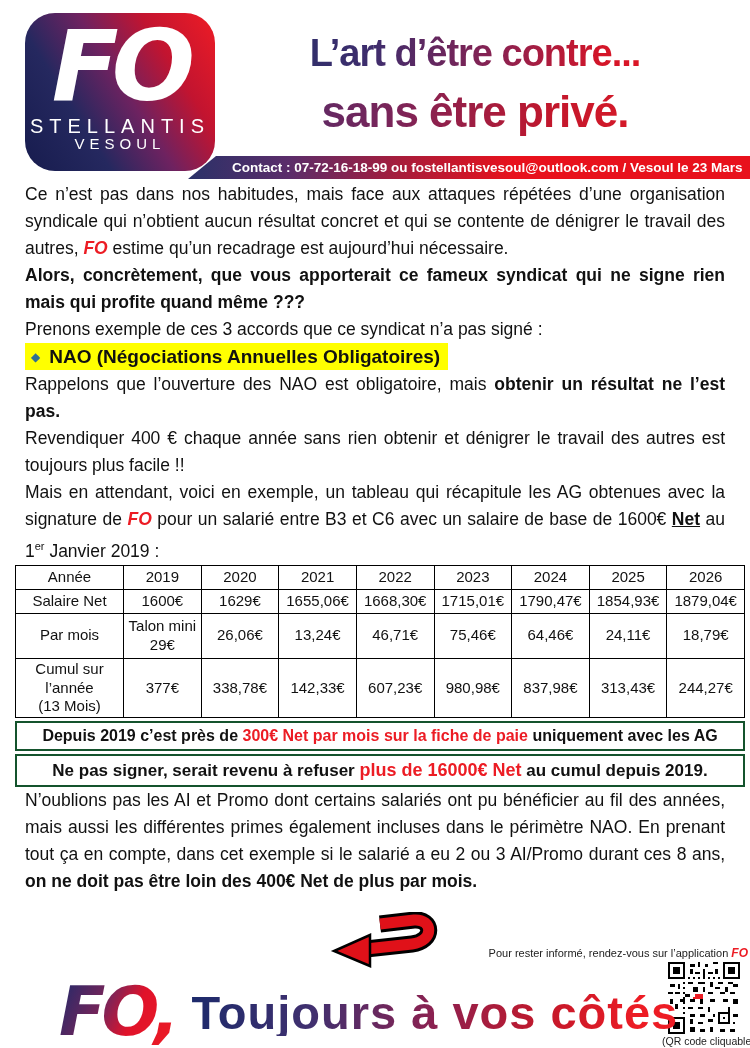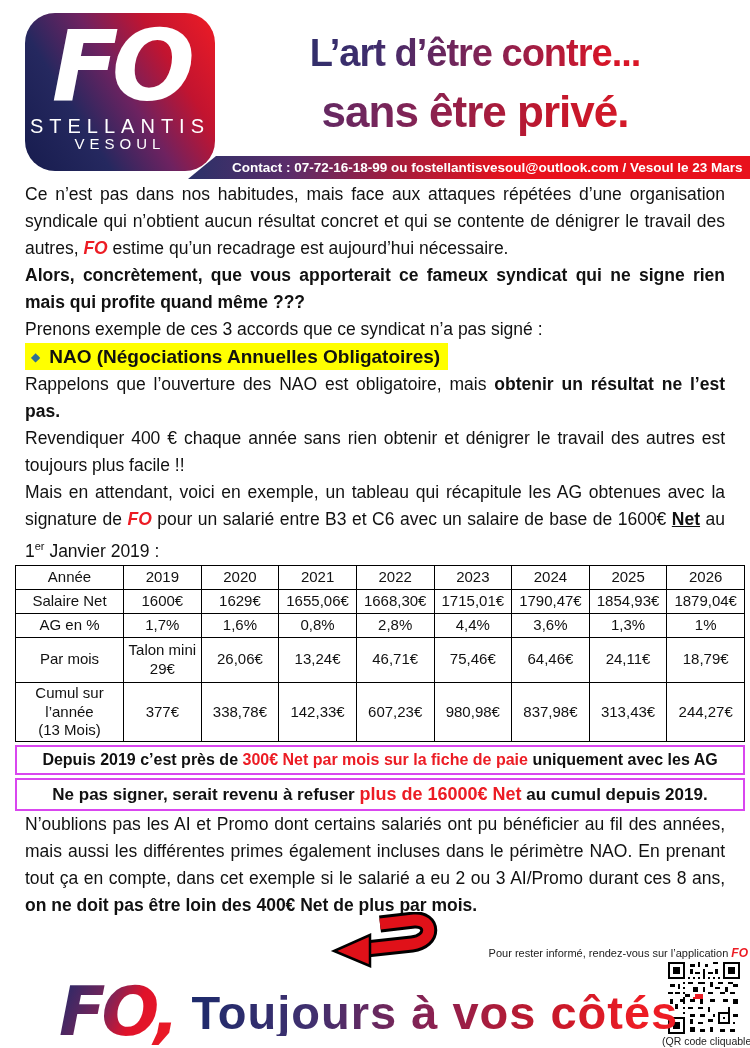--- a/index.html
+++ b/index.html
@@ -52,21 +52,21 @@
            font-size:15px;}
   table.ag th,table.ag td{border:1.6px solid #000;text-align:center;vertical-align:middle;
            padding:1px 2px;line-height:1.25;font-weight:normal;white-space:pre-line;}
   table.ag col.lab{width:108px;}
   table.ag .hrow td,table.ag .hrow th{height:21px;}
   table.ag .r1 td{height:21px;}
   table.ag .r2 td{height:21px;}
   table.ag .r3 td{height:42px;}
   table.ag .r4 td{height:55px;}
 
-  .sum-box{width:730px;margin-left:-10px;box-sizing:border-box;border:2px solid #d946ef;
+  .sum-box{width:730px;margin-left:-10px;box-sizing:border-box;border:2px solid #14532d;
            text-align:center;font-weight:bold;margin-top:3px;padding:4px 12px;}
   .sum1{font-size:16px;}
   .sum2{font-size:17px;}
   .sum2 .red{font-size:18px;}
 
   .p-closing{margin-top:4px;}
 
   
   .footer{position:absolute;left:4px;bottom:0;width:750px;height:118px;}
   .uturn-arrow{position:absolute;left:318px;top:-18px;width:120px;height:64px;}
@@ -143,31 +143,20 @@
       <tr class="r1">
         <td>Salaire Net</td>
         <td>1600€</td>
         <td>1629€</td>
         <td>1655,06€</td>
         <td>1668,30€</td>
         <td>1715,01€</td>
         <td>1790,47€</td>
         <td>1854,93€</td>
         <td>1879,04€</td>
-      </tr>
-      <tr class="r2">
-        <td>AG en %</td>
-        <td>1,7%</td>
-        <td>1,6%</td>
-        <td>0,8%</td>
-        <td>2,8%</td>
-        <td>4,4%</td>
-        <td>3,6%</td>
-        <td>1,3%</td>
-        <td>1%</td>
       </tr>
       <tr class="r3">
         <td>Par mois</td>
         <td>Talon mini
 29€</td>
         <td>26,06€</td>
         <td>13,24€</td>
         <td>46,71€</td>
         <td>75,46€</td>
         <td>64,46€</td>

